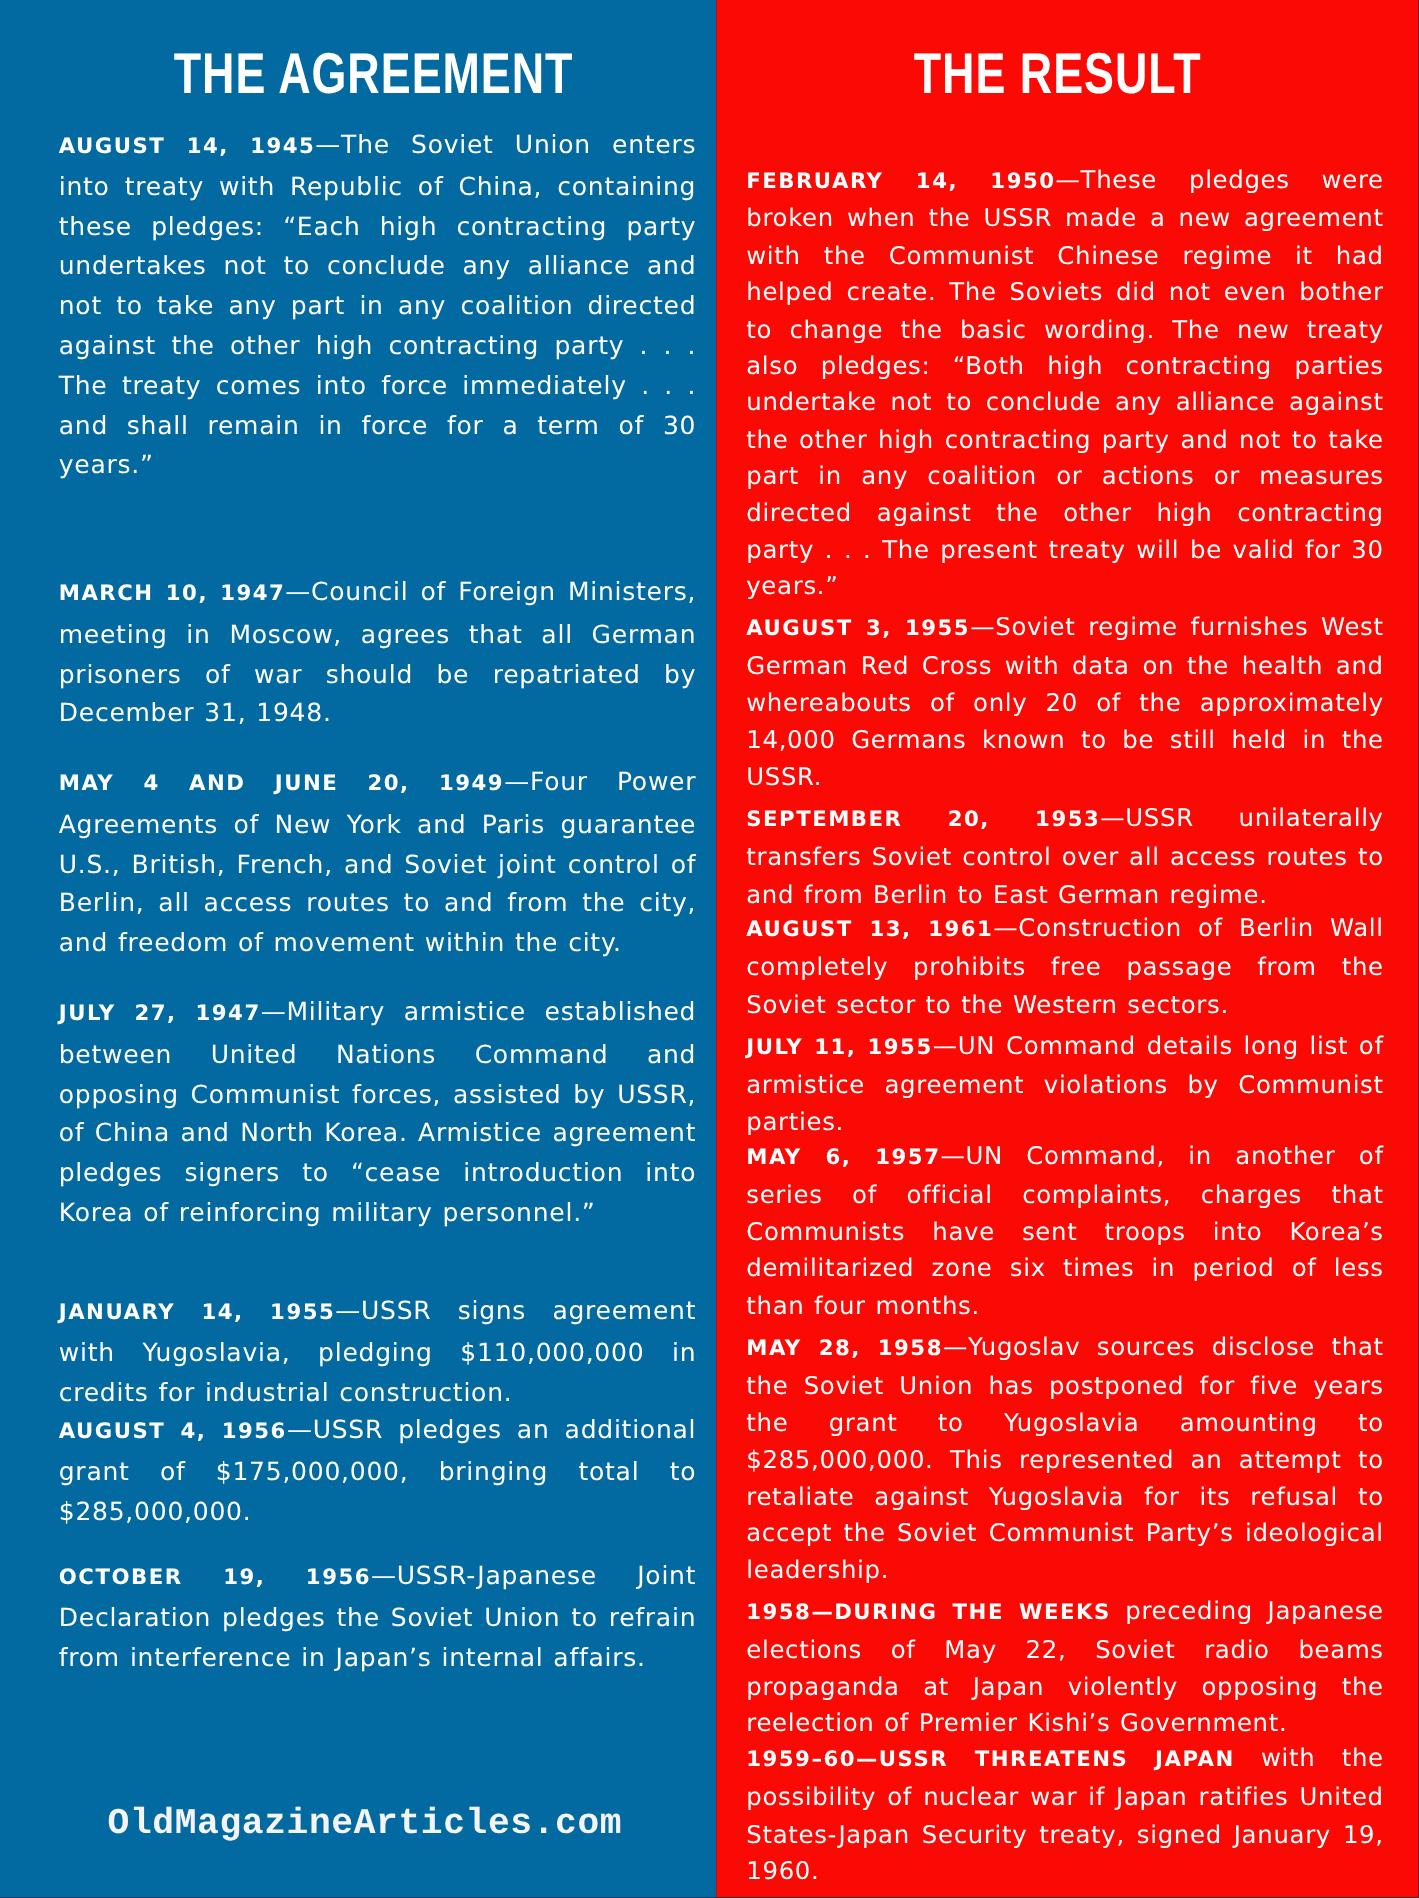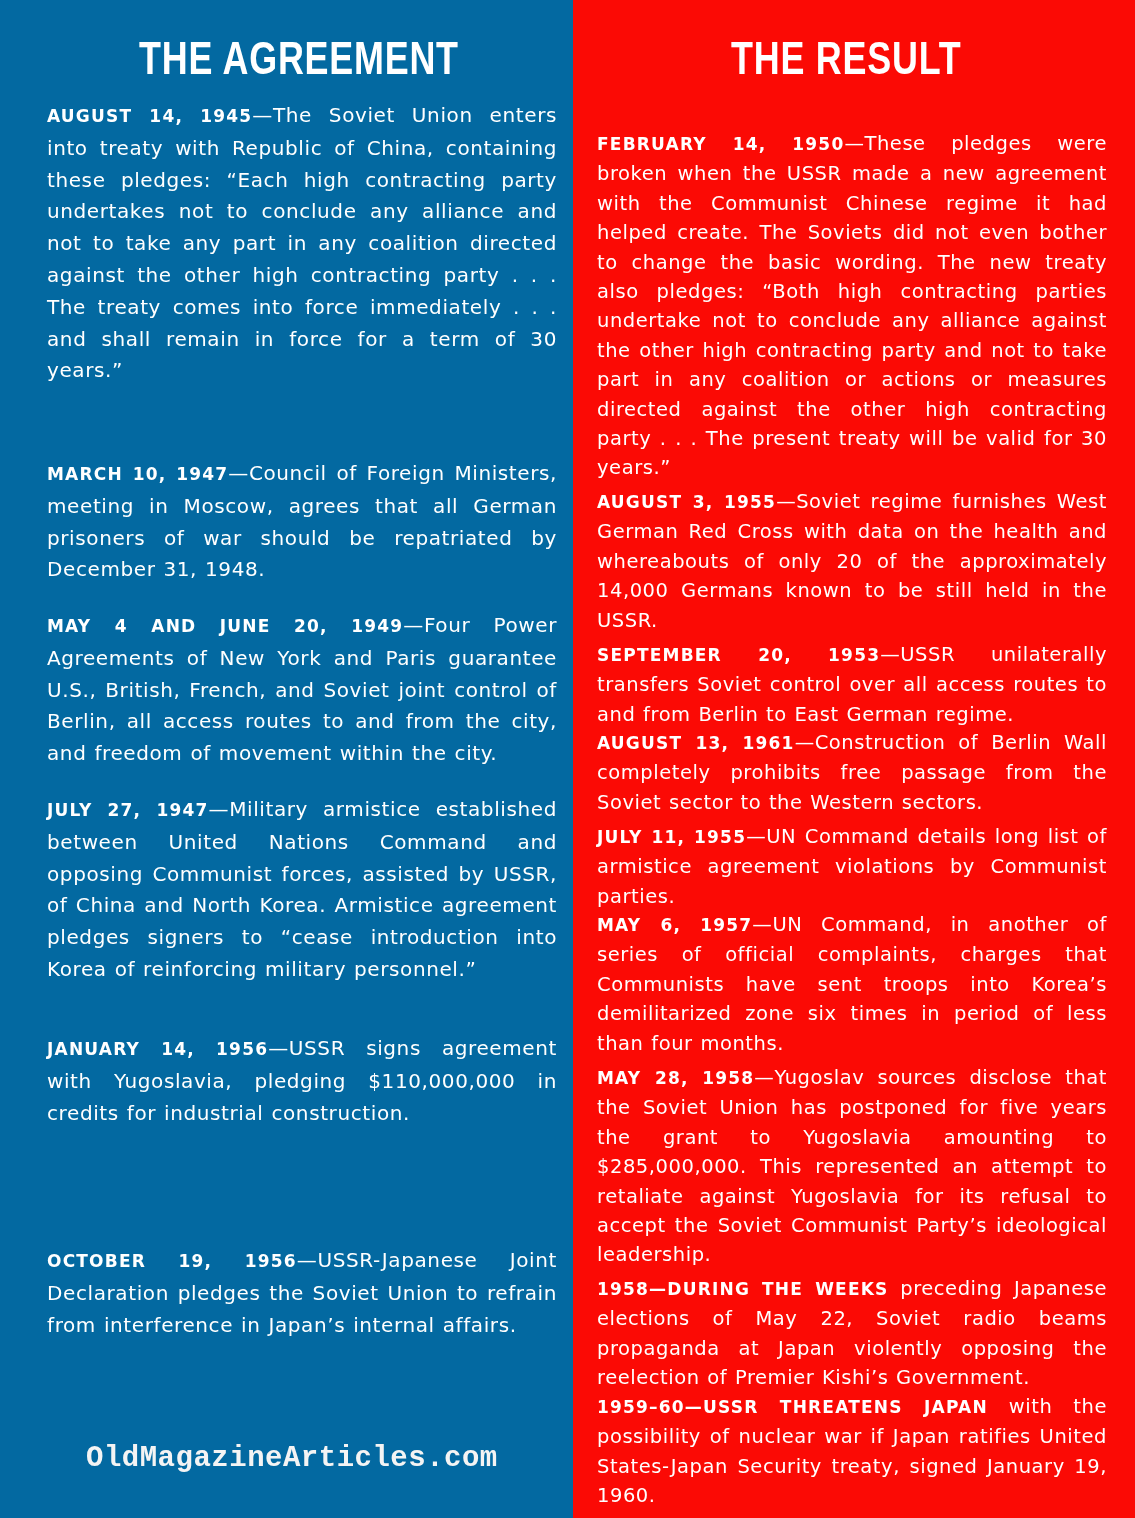--- a/index.html
+++ b/index.html
@@ -85,22 +85,23 @@
   <h1 class="heading">THE AGREEMENT</h1>
 
   <p class="entry" style="top:100px"><span class="date">AUGUST 14, 1945</span><span>—The Soviet Union enters into treaty with Republic of China, containing these pledges: “Each high contracting party undertakes not to conclude any alliance and not to take any part in any coalition directed against the other high contracting party . . . The treaty comes into force immediately . . . and shall remain in force for a term of 30 years.”</span></p>
 
   <p class="entry" style="top:458px"><span class="date">MARCH 10, 1947</span><span>—Council of Foreign Ministers, meeting in Moscow, agrees that all German prisoners of war should be repatriated by December 31, 1948.</span></p>
 
   <p class="entry" style="top:610px"><span class="date">MAY 4 AND JUNE 20, 1949</span><span>—Four Power Agreements of New York and Paris guarantee U.S., British, French, and Soviet joint control of Berlin, all access routes to and from the city, and freedom of movement within the city.</span></p>
 
   <p class="entry" style="top:794px"><span class="date">JULY 27, 1947</span><span>—Military armistice established between United Nations Command and opposing Communist forces, assisted by USSR, of China and North Korea.  Armistice agreement pledges signers to “cease introduction into Korea of reinforcing military personnel.”</span></p>
 
-  <p class="entry" style="top:1033px"><span class="date">JANUARY 14, 1956</span><span>—USSR signs agreement with Yugoslavia, pledging $110,000,000 in credits for industrial construction.</span></p>
+  <p class="entry" style="top:1033px"><span class="date">JANUARY 14, 1955</span><span>—USSR signs agreement with Yugoslavia, pledging $110,000,000 in credits for industrial construction.</span></p>
 
+  <p class="entry" style="top:1128px"><span class="date">AUGUST 4, 1956</span><span>—USSR pledges an additional grant of $175,000,000, bringing total to $285,000,000.</span></p>
 
   <p class="entry" style="top:1245px"><span class="date">OCTOBER 19, 1956</span><span>—USSR-Japanese Joint Declaration pledges the Soviet Union to refrain from interference in Japan’s internal affairs.</span></p>
 
   <div class="footer">OldMagazineArticles.com</div>
 </div>
 
 <div class="col col-right">
   <h1 class="heading">THE RESULT</h1>
 
   <p class="entry" style="top:105px"><span class="date">FEBRUARY 14, 1950</span><span>—These pledges were broken when the USSR made a new agreement with the Communist Chinese regime it had helped create.  The Soviets did not even bother to change the basic wording.  The new treaty also pledges: “Both high contracting parties undertake not to conclude any alliance against the other high contracting party and not to take part in any coalition or actions or measures directed against the other high contracting party . . .  The present treaty will be valid for 30 years.”</span></p>

